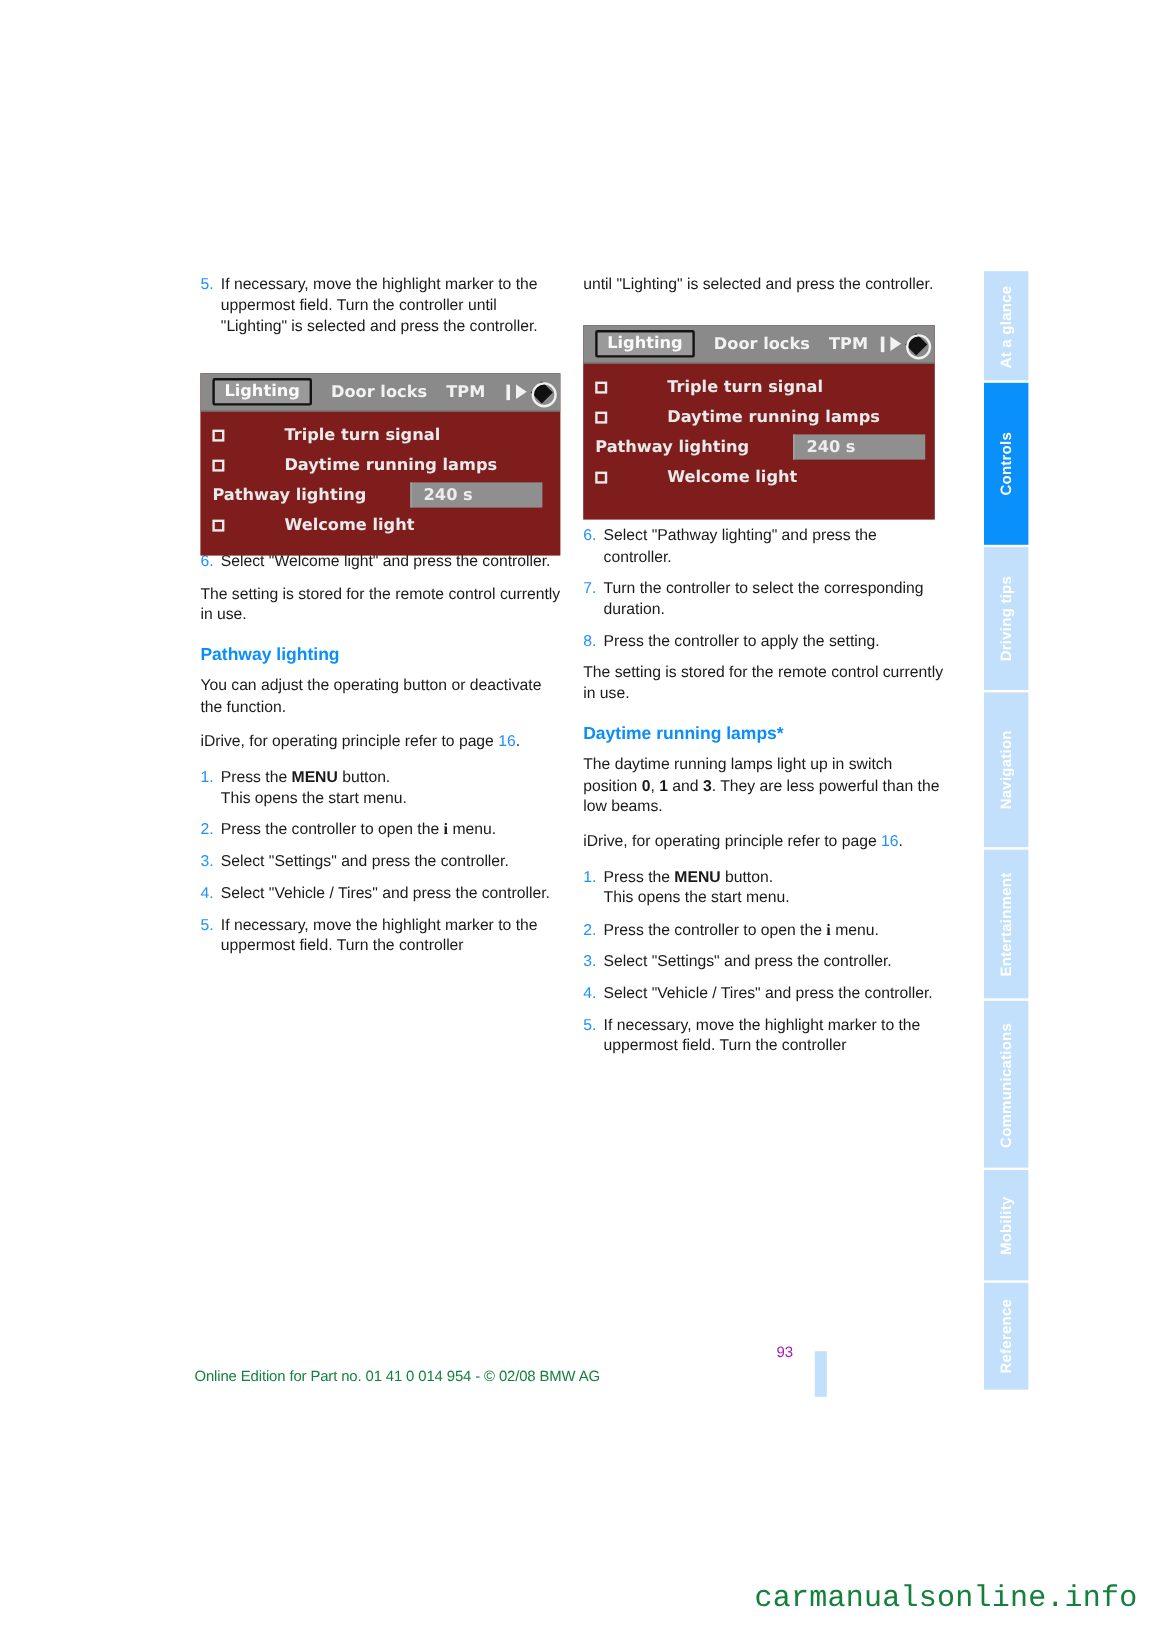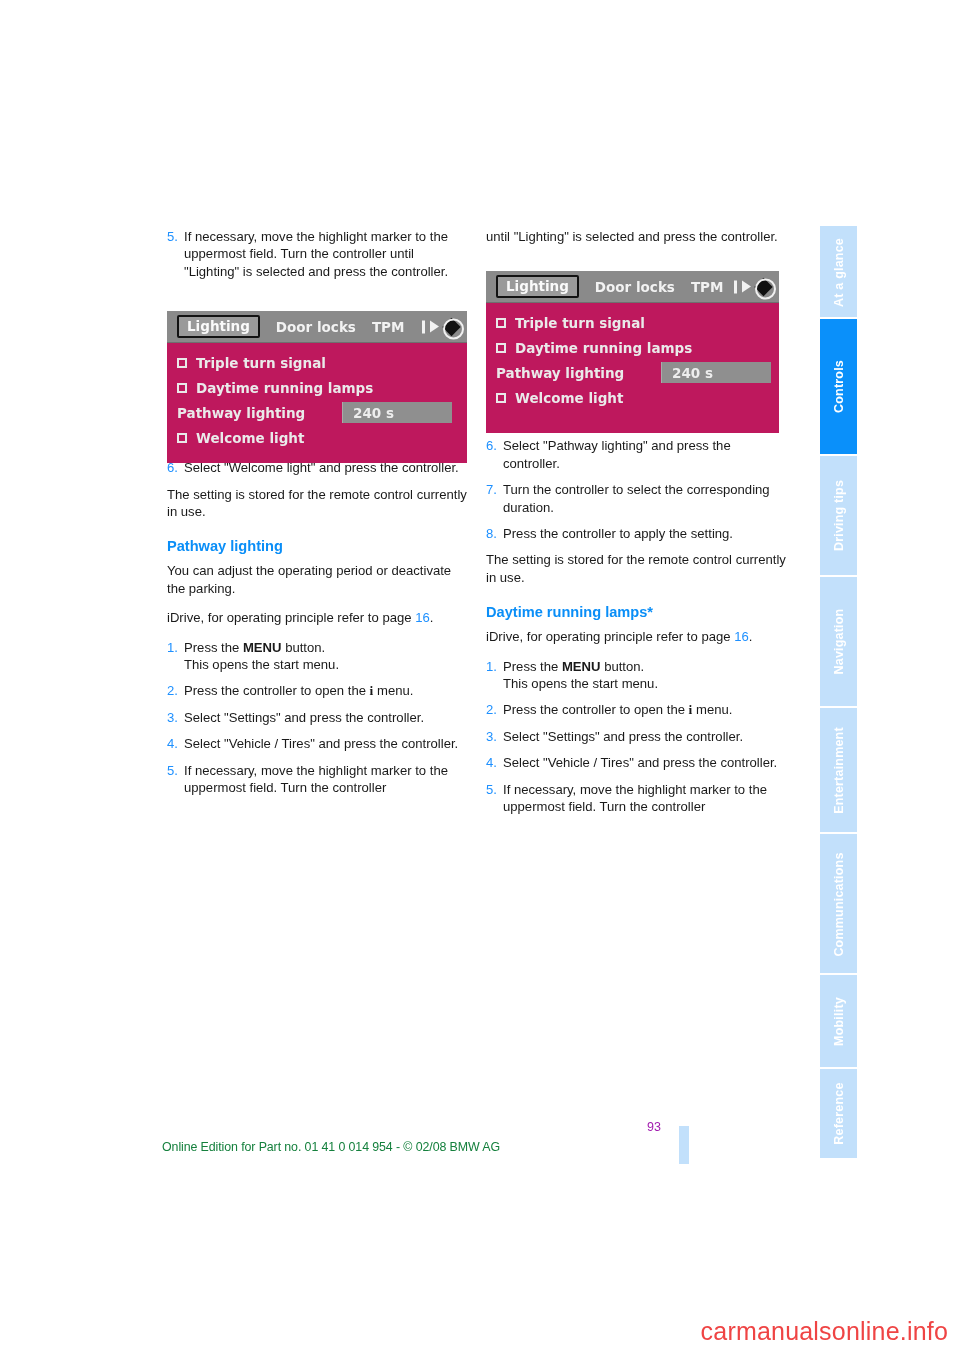--- a/index.html
+++ b/index.html
@@ -121,21 +121,21 @@
   .ital-i {
     font-family: "Liberation Serif", serif;
     font-weight: bold;
     font-style: normal;
     font-size: 13.5px;
   }
 
   
   .idrive {
     position: absolute;
-    background: #be185d;
+    background: #7f1d1d;
     overflow: hidden;
     font-family: "DejaVu Sans", sans-serif;
     text-align: center;
   }
   .idrive-1 { left: 167px; top: 311px; width: 300px; height: 152px; }
   .idrive-2 { left: 486px; top: 271px; width: 293px; height: 162px; }
 
   .id-header {
     height: 32px;
     background: #8a8a8a;
@@ -200,20 +200,21 @@
     border-radius: 50%;
   }
 
   .id-body { padding: 7px 0 0 0; }
   .id-row {
     display: flex;
     align-items: center;
     height: 25px;
     padding: 0 10px;
     position: relative;
+    gap: 41px;
   }
   .id-box {
     width: 10px; height: 10px;
     border: 2px solid #e9e9e9;
     margin-right: 9px;
     flex: 0 0 auto;
   }
   .id-label {
     font-size: 13.5px;
     color: #eaeaea;
@@ -285,23 +286,23 @@
     width: 10px; height: 38px;
     background: #c2e0fb;
   }
 
   
   .watermark {
     position: absolute;
     right: 12px;
     bottom: 12px;
     font-size: 25px;
-    color: #ef4444;
+    color: #15803d;
     letter-spacing: .2px;
-    font-family: Liberation Sans, sans-serif;
+    font-family: Liberation Mono, monospace;
   }
 </style>
 </head>
 <body>
 
 <div class="page">
 
   <div class="col col-left">
 
     <div class="step">
@@ -313,21 +314,21 @@
 
     <div class="step">
       <span class="num">6.</span>
       <span class="txt">Select "Welcome light" and press the controller.</span>
     </div>
 
 
     <p class="para">The setting is stored for the remote control currently in use.</p>
 
     <h2 class="h-main">Pathway lighting</h2>
-    <p class="para">You can adjust the operating period or deactivate the parking.</p>
+    <p class="para">You can adjust the operating button or deactivate the function.</p>
 
     <p class="para">
       <span>iDrive, for operating principle refer to page </span><span class="pg-ref">16</span><span>.</span>
     </p>
 
     <div class="step">
       <span class="num">1.</span>
       <span class="txt">
         <span>Press the </span><span class="bold">MENU</span><span> button.</span><br>
         <span>This opens the start menu.</span>
@@ -375,20 +376,23 @@
 
     <div class="step">
       <span class="num">8.</span>
       <span class="txt">Press the controller to apply the setting.</span>
     </div>
 
     <p class="para">The setting is stored for the remote control currently in use.</p>
 
     <h2 class="h-main">Daytime running lamps*</h2>
 
+    <p class="para">
+      <span>The daytime running lamps light up in switch position </span><span class="bold">0</span><span>, </span><span class="bold">1</span><span> and </span><span class="bold">3</span><span>. They are less powerful than the low beams.</span>
+    </p>
 
 
     <p class="para">
       <span>iDrive, for operating principle refer to page </span><span class="pg-ref">16</span><span>.</span>
     </p>
 
     <div class="step">
       <span class="num">1.</span>
       <span class="txt">
         <span>Press the </span><span class="bold">MENU</span><span> button.</span><br>

